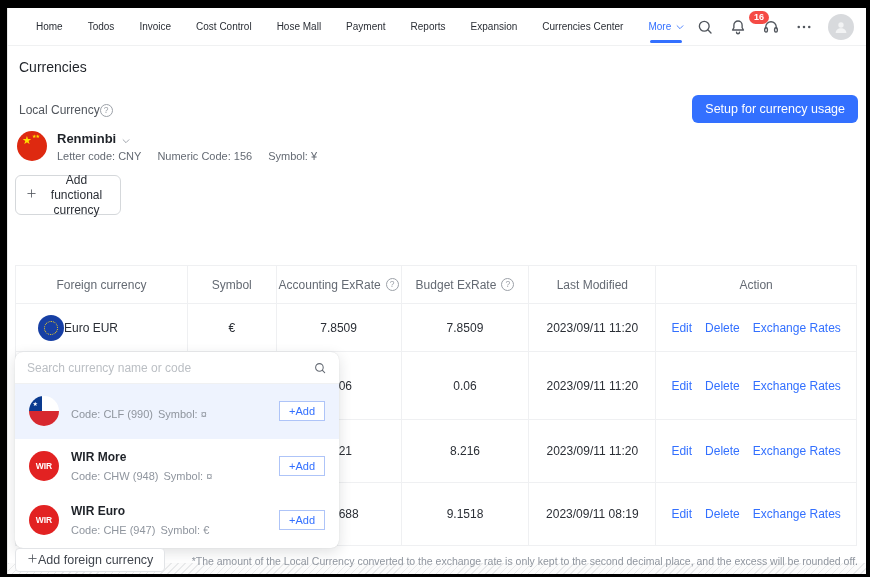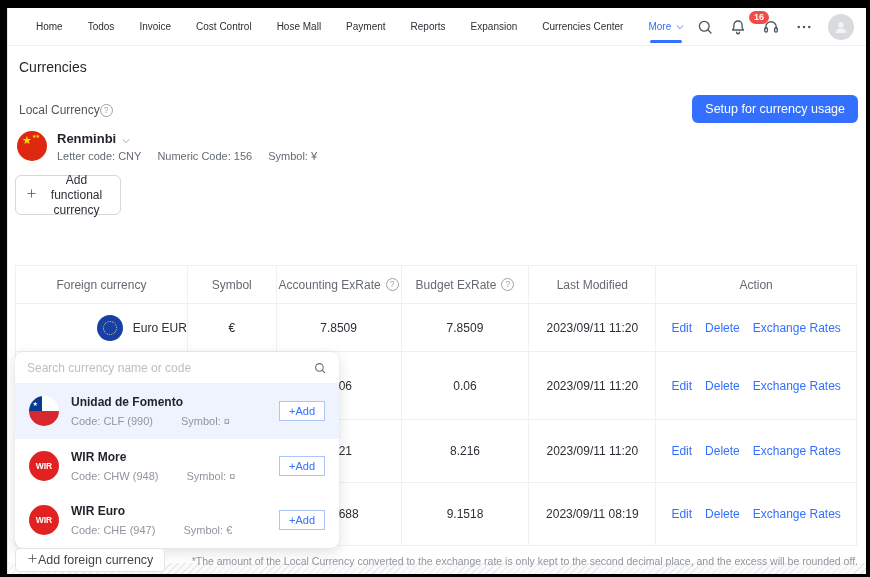--- a/index.html
+++ b/index.html
@@ -48,38 +48,38 @@
 
   
   .cur-table { position:absolute; left:7px; top:257px; width:842px; border:1px solid #eff0f2; border-bottom:none; font-size:12px; color:#2b2f36; }
   .t-row { display:flex; border-bottom:1px solid #eff0f2; align-items:center; }
   .t-cell { height:100%; display:flex; align-items:center; justify-content:center; border-right:1px solid #eff0f2; text-align:center; }
   .t-cell:last-child { border-right:none; }
   .c1 { width:172px; } .c2 { width:89px; } .c3 { width:125px; } .c4 { width:128px; } .c5 { width:127px; } .c6 { width:200px; }
   .t-head { height:38px; color:#646a73; }
   .t-head .t-cell { gap:5px; }
   .r1 { height:48px; } .r2 { height:68px; } .r3 { height:63px; } .r4 { height:63px; }
-  .cur-cell { justify-content:flex-end; padding-left:22px; gap:10px; }
+  .cur-cell { justify-content:flex-start; padding-left:22px; }
   .cur-cell .flag { width:26px; height:26px; }
   .frag { justify-content:flex-start; padding-left:62px; }
   .actions { gap:13px; color:#3370ff; }
   .actions span { cursor:pointer; white-space:nowrap; }
 
   
   .dropdown { position:absolute; left:7px; top:344px; width:324px; height:196px; background:#fff; border-radius:8px; box-shadow:0 4px 14px rgba(31,35,41,.14), 0 0 1px rgba(31,35,41,.18); z-index:5; overflow:hidden; }
   .dd-search { height:32px; display:flex; align-items:center; padding:0 12px; border-bottom:1px solid #f0f1f2; }
   .dd-search input { flex:1; border:none; outline:none; font-size:12px; color:#2b2f36; font-family:inherit; }
   .dd-search input::placeholder { color:#bbbfc4; }
   .dd-search svg { width:14px; height:14px; stroke:#646a73; stroke-width:1.8; fill:none; stroke-linecap:round; }
   .dd-item { height:54.5px; display:flex; align-items:center; padding:0 14px; gap:12px; cursor:pointer; }
   .dd-item.hl { background:#eef3fe; }
   .dd-item .flag { width:30px; height:30px; }
   .dd-info { flex:1; }
   .dd-name { font-size:12px; font-weight:bold; color:#1f2329; }
-  .dd-sub { margin-top:6px; font-size:11px; color:#8f959e; display:flex; gap:28px;align-items:center; }
+  .dd-sub { margin-top:6px; font-size:11px; color:#8f959e; display:flex; gap:5px;align-items:center; }
   .add-btn { border:1px solid #aec4f8; background:#fff; color:#3370ff; font-size:11px; border-radius:0; padding:3px 9px; cursor:pointer; font-family:inherit; }
 
   
   .hatch { position:absolute; left:0; bottom:0; width:100%; height:11px; background:repeating-linear-gradient(135deg,#e9eaeb 0 1px,#fbfbfb 1px 5px); }
   .add-foreign-btn { position:absolute; left:7px; top:540px; height:24px; background:#fff; border:1px solid #e2e4e7; border-radius:4px; display:flex; align-items:center; padding:0 11px; font-size:12.5px; color:#41464e; cursor:pointer; z-index:6; font-family:inherit; }
   .footnote { position:absolute; right:8px; top:547px; font-size:10.5px; color:#8f959e; z-index:6; white-space:nowrap; }
 </style>
 </head>
 <body>
 
@@ -265,21 +265,20 @@
           <line x1="15.8" y1="15.8" x2="20" y2="20"></line>
         </svg>
     </div>
 
     <div class="dd-item hl">
       <span class="flag flag-cl">
           <span class="top-blue">★</span>
           <span class="bottom-red"></span>
         </span>
       <div class="dd-info">
-        <div class="dd-name">Unidad de Fomento</div>
         <div class="dd-sub">
           <span>Code: CLF (990)</span>
           <span>Symbol: ¤</span>
         </div>
       </div>
       <button class="add-btn">+Add</button>
     </div>
 
     <div class="dd-item">
       <span class="flag flag-wir">WIR</span>

